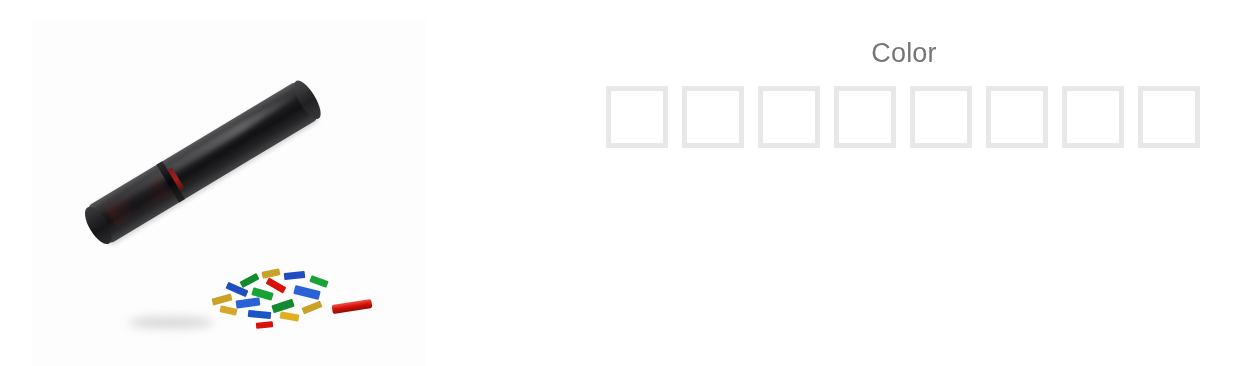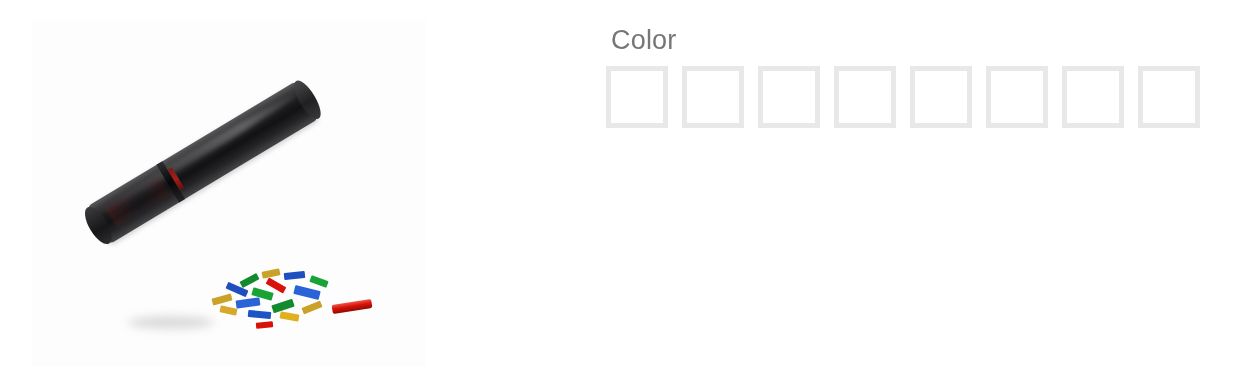--- a/index.html
+++ b/index.html
@@ -156,27 +156,28 @@
     filter: blur(5px);
   }
 
   
   .color-block {
     position: absolute;
     left: 606px;
     top: 20px;
   }
   .color-title {
-    margin: 3px;
+    margin: 16px;
     padding: 0 0 0 2px;
     font-size: 27px;
     font-weight: 300;
     line-height: 34px;
     color: #767676;
     letter-spacing: 0.2px;
+    text-align: center;
   }
   .swatch-row {
     display: flex;
     gap: 14px;
     margin-top: 9px;
   }
   .swatch {
     width: 62px;
     height: 62px;
     box-sizing: border-box;

